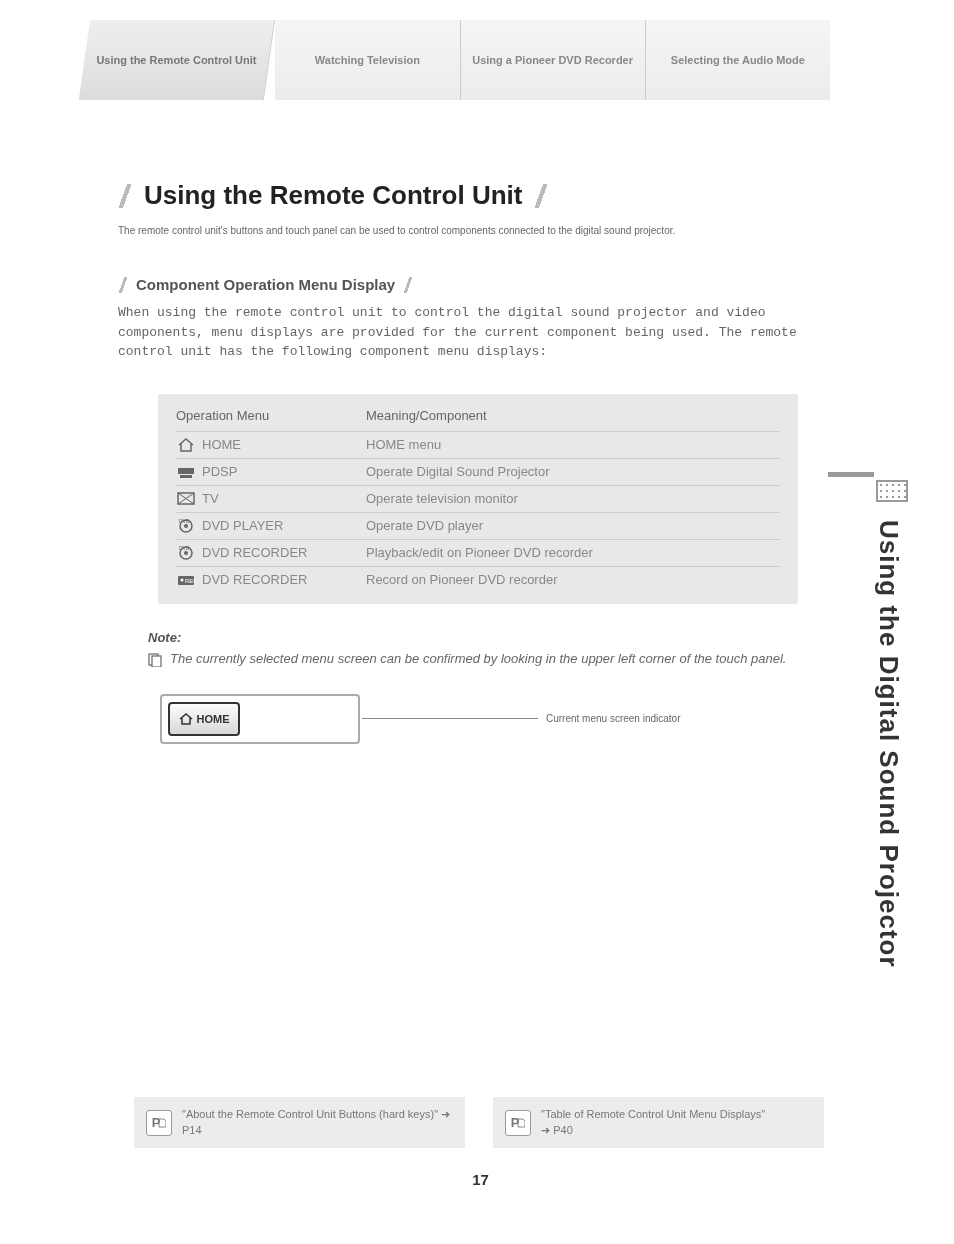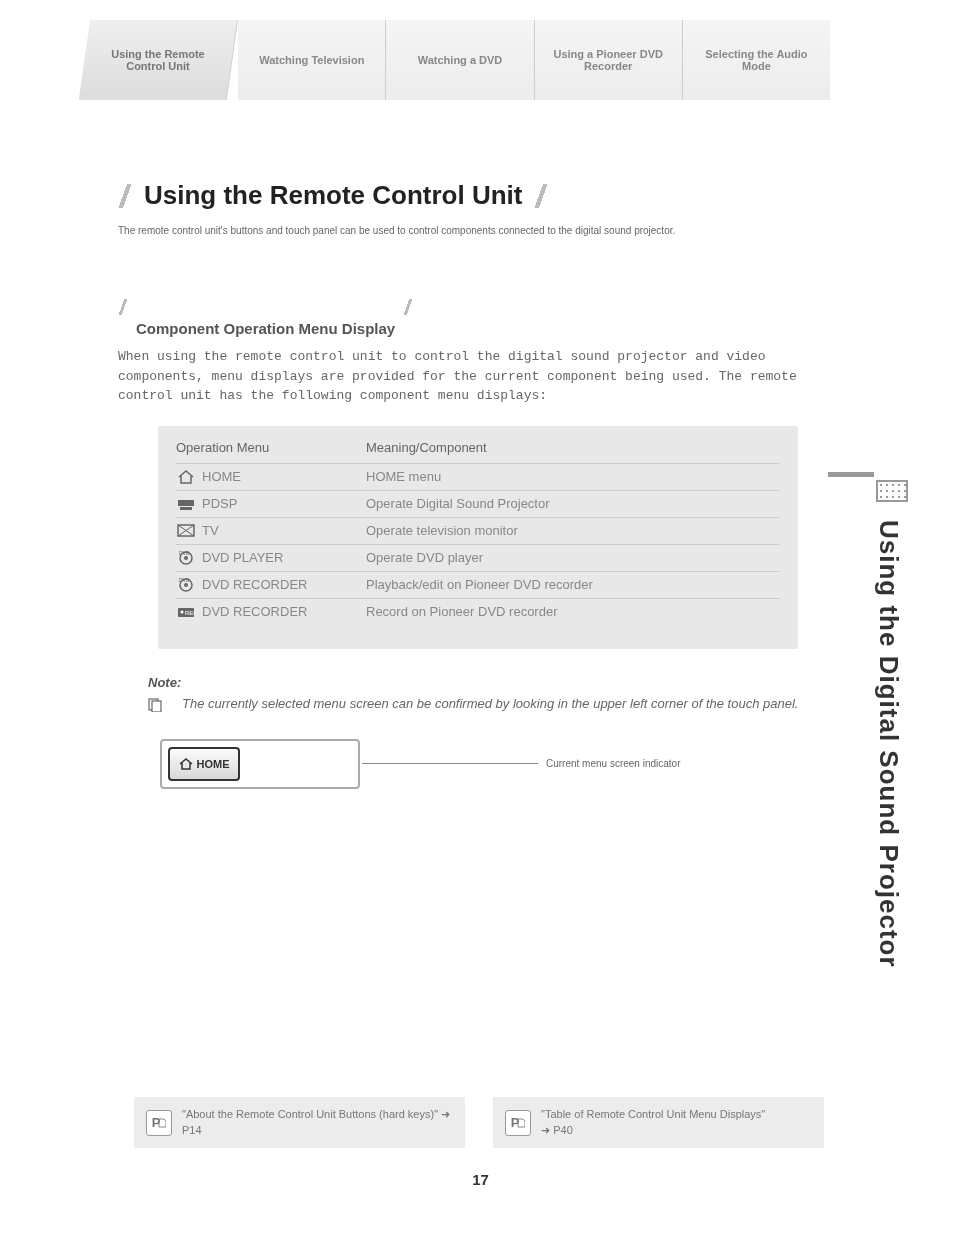--- a/index.html
+++ b/index.html
@@ -58,27 +58,27 @@
     font-size: 26px;
     font-weight: 900;
     color: #222;
   }
   .intro { font-size: 10px; color: #666; margin-top: 12px; line-height: 1.5; }
   .h2-row { display: flex; align-items: center; gap: 8px; margin-top: 38px; }
   .slash-sm {
     width: 10px; height: 16px;
     background: linear-gradient(110deg, transparent 40%, #bbb 40%, #bbb 60%, transparent 60%);
   }
-  h2 { font-size: 15px; font-weight: bold; color: #555; margin-top: 44px; }
+  h2 { font-size: 15px; font-weight: bold; color: #555; }
   .sub { font-size: 13px; color: #666; margin-top: 10px; line-height: 1.5; font-family: Liberation Mono, monospace; }
   .table-box {
-    margin: 20px 0 0 40px;
+    margin: 32px 0 0 40px;
     width: 640px;
     background: #e8e8e8;
-    padding: 14px 18px 24px 18px;
+    padding: 14px 18px 11px 18px;
     border-radius: 2px;
   }
   .thead { display: flex; font-size: 13px; color: #666; padding-bottom: 8px; }
   .col1 { width: 190px; display: flex; align-items: center; gap: 6px; }
   .col2 { flex: 1; }
   .trow {
     display: flex;
     font-size: 13px;
     color: #888;
     border-top: 1px solid #ccc;
@@ -86,21 +86,21 @@
     align-items: center;
   }
   .icon-cell {
     width: 20px; height: 16px;
     display: inline-flex;
     align-items: center;
     justify-content: center;
   }
   .note-block { margin-top: 26px; margin-left: 30px; font-style: italic; }
   .note-title { font-size: 13px; font-weight: bold; color: #555; }
-  .note-row { display: flex; gap: 20px; margin-top: 6px; font-size: 13px; color: #666; align-items:flex-start; }
+  .note-row { display: flex; gap: 8px; margin-top: 6px; font-size: 13px; color: #666; align-items:flex-start; }
   .note-icon { margin-top: 2px; }
   .indicator-box {
     margin-top: 24px;
     margin-left: 42px;
     display: flex;
     align-items: center;
     gap: 8px;
   }
   .screen-frame {
     width: 200px;
@@ -209,23 +209,20 @@
 </style>
 </head>
 <body>
 
 <div class="tab-bar">
   <div class="tab active">
       <span>Using the Remote Control Unit</span>
     </div>
   <div class="tab">
       <span>Watching Television</span>
-    </div>
-  <div class="tab">
-      <span>Watching a DVD</span>
     </div>
   <div class="tab">
       <span>Using a Pioneer DVD Recorder</span>
     </div>
   <div class="tab">
       <span>Selecting the Audio Mode</span>
     </div>
 </div>
 
 <div class="content">

